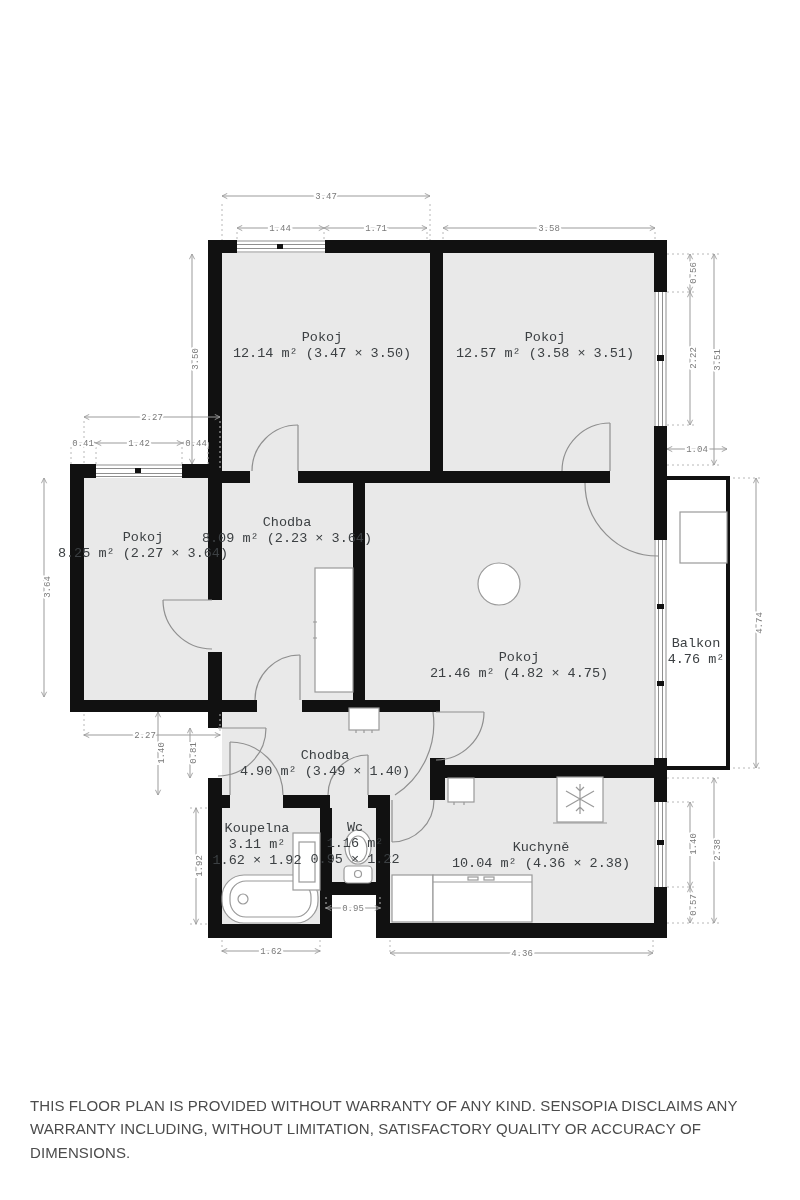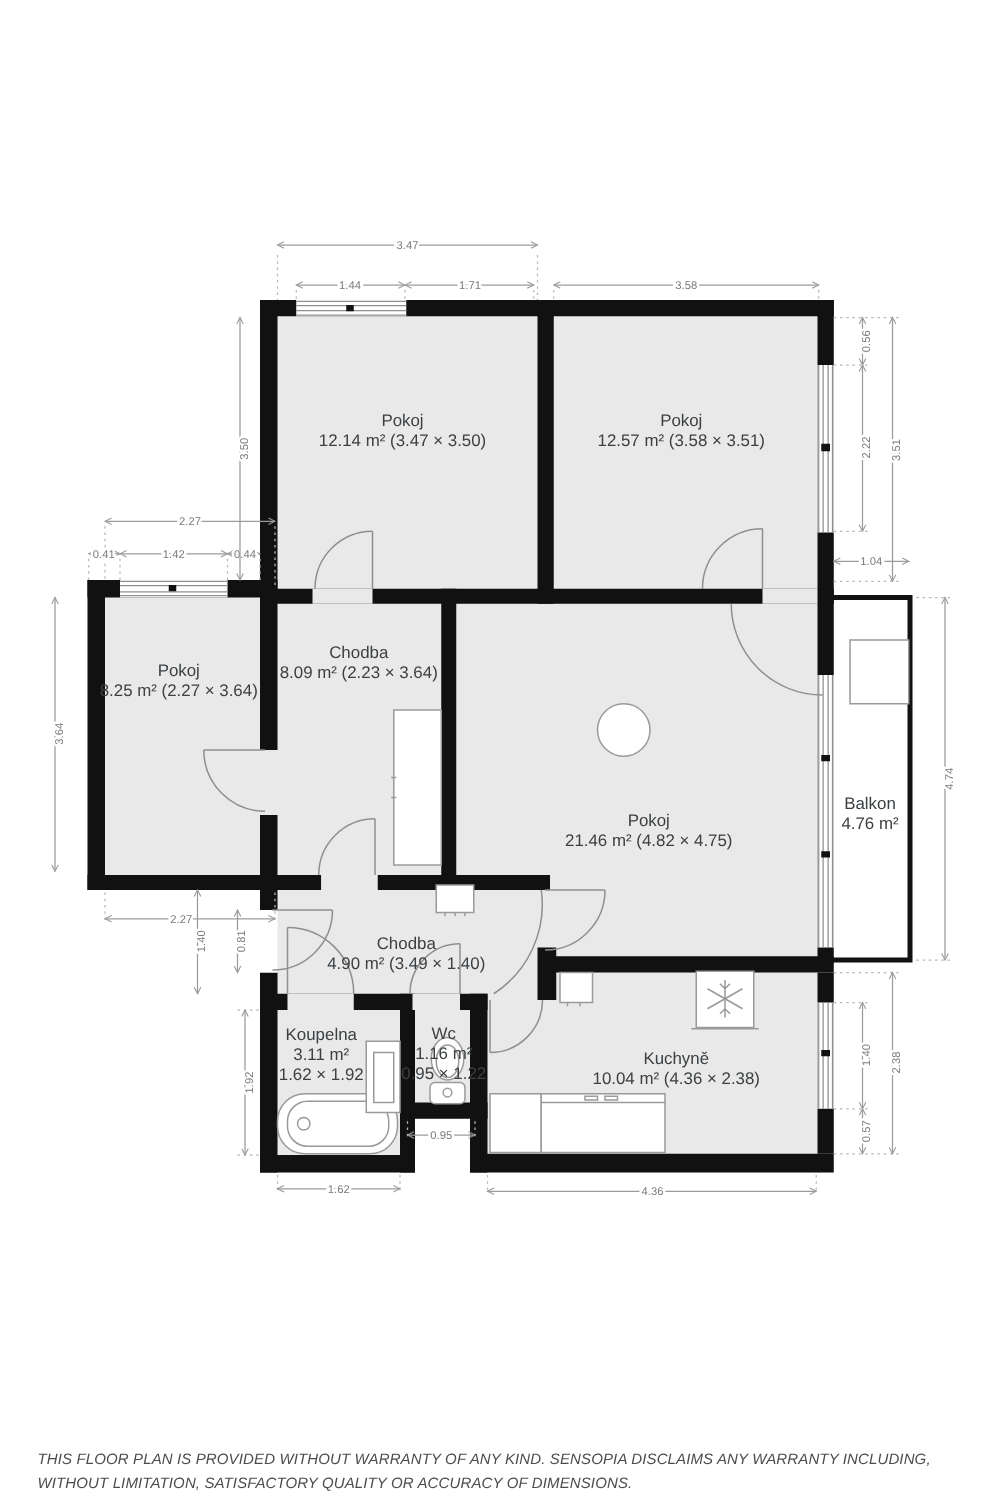--- a/index.html
+++ b/index.html
@@ -1,36 +1,36 @@
 <!DOCTYPE html>
 <html><head>
 <meta charset="utf-8">
 <style>
   html,body{margin:0;padding:0;background:#fff;}
   body{width:800px;height:1200px;position:relative;overflow:hidden;
        font-family:"Liberation Sans", sans-serif;}
-  #plan-wrap{position:absolute;left:0;top:0;width:797px;height:1200px;}
+  #plan-wrap{position:absolute;left:0;top:0;width:797px;height:1200px;font-family:Liberation Mono, monospace;}
   svg{display:block;}
   .room-name{font-size:13.5px;fill:#3c4043;text-anchor:middle;}
   .room-detail{font-size:13.5px;fill:#3c4043;text-anchor:middle;}
   .dim{font-size:9px;fill:#7a7a7a;text-anchor:middle;paint-order:stroke;stroke:#ffffff;stroke-width:4px;}
   .dimline{stroke:#9b9b9b;stroke-width:1;fill:none;}
   .ext{stroke:#b8b8b8;stroke-width:1;stroke-dasharray:2,3;fill:none;}
   .wall{fill:#111111;}
   .floor{fill:#e9e9e9;}
   .gap{fill:#e9e9e9;}
   .gapw{fill:#ffffff;}
   .door{stroke:#8f8f8f;stroke-width:1.2;fill:none;}
   .fix{stroke:#9a9a9a;stroke-width:1.2;fill:#ffffff;}
   .fixl{stroke:#9a9a9a;stroke-width:1.2;fill:none;}
   .win{fill:#ffffff;}
   .winl{stroke:#8f8f8f;stroke-width:1;fill:none;}
   .wint{fill:#111111;}
-  #footer-disclaimer{position:absolute;left:30px;top:1158px;width:748px;
-      font-size:12px;line-height:1.55;color:#4c4c4c;letter-spacing:0.1px;font-style:italic;}
+  #footer-disclaimer{position:absolute;left:30px;top:1094px;width:748px;
+      font-size:15px;line-height:1.55;color:#4c4c4c;letter-spacing:0.1px;}
 </style>
 </head>
 <body>
 
 <div id="plan-wrap">
 <svg width="800" height="1200" viewBox="0 0 800 1200" xmlns="http://www.w3.org/2000/svg">
   <defs>
     <marker id="arw" viewBox="0 0 8 8" refX="7" refY="4" markerWidth="7" markerHeight="7" orient="auto-start-reverse">
       <path d="M1,1 L7,4 L1,7" fill="none" stroke="#9b9b9b" stroke-width="1"></path>
     </marker>

